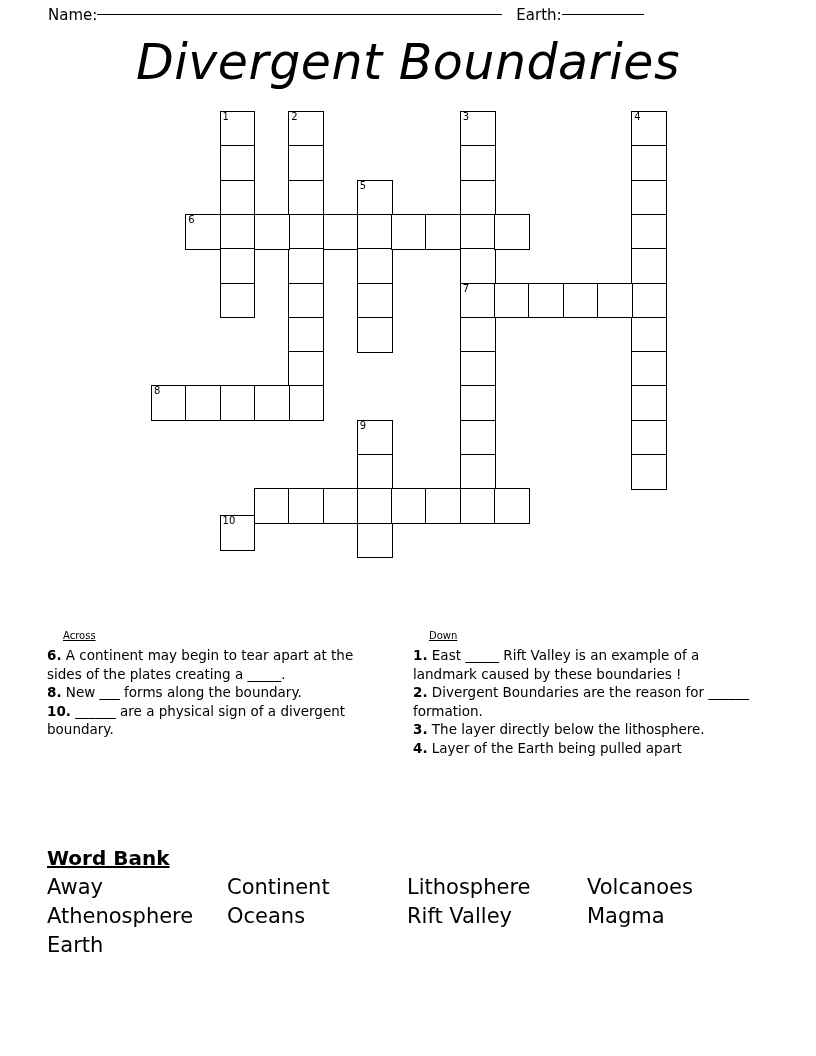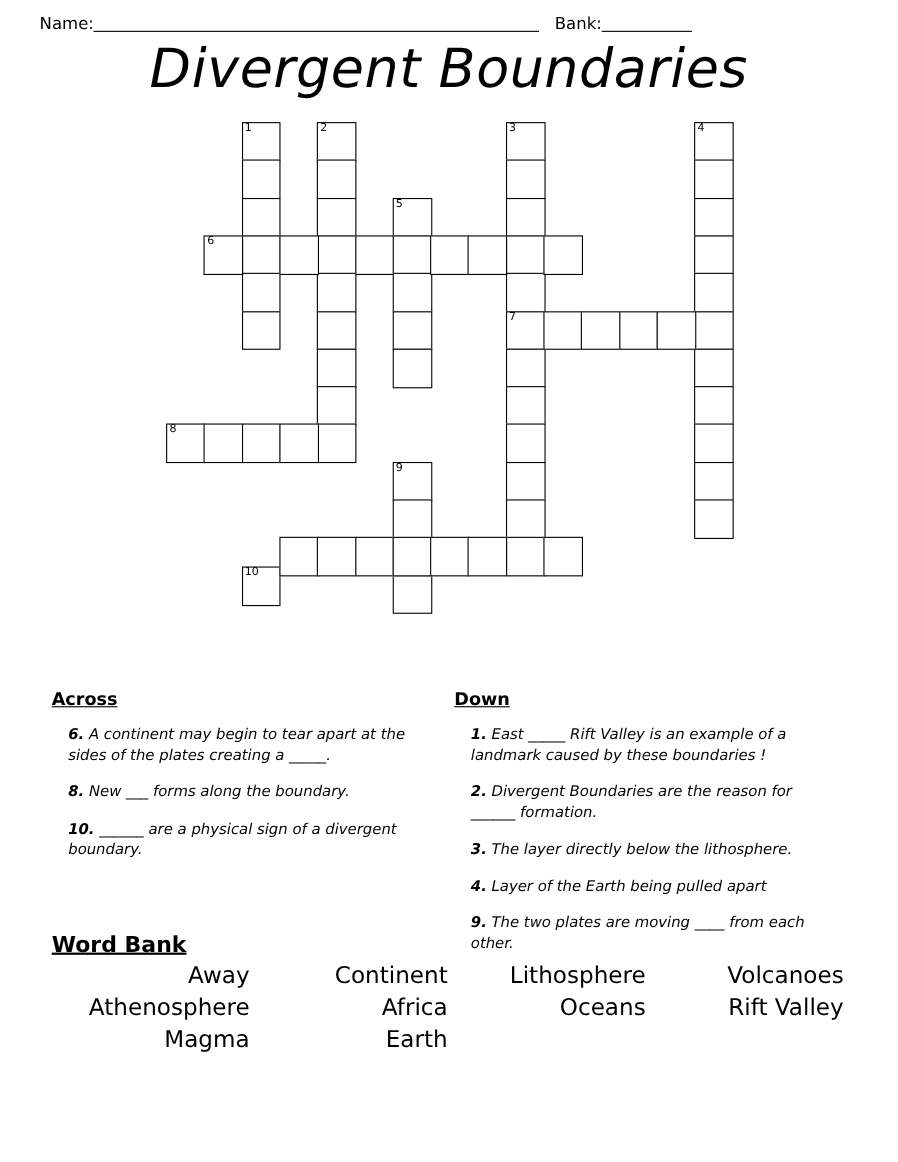--- a/index.html
+++ b/index.html
@@ -4,22 +4,22 @@
 <style>
   html,body{margin:0;padding:0;}
   body{
     width:816px;height:1056px;background:#fff;
     font-family:"DejaVu Sans","Liberation Sans",sans-serif;
     color:#000;position:relative;overflow:hidden;
   }
   
   .name-date{
     position:absolute;left:0;top:0;width:716px;height:30px;
-    display:flex;align-items:flex-end;
-    font-size:15px;letter-spacing:0px;
+    display:flex;align-items:center;
+    font-size:15px;letter-spacing:0px;padding-left:12px;
   }
   .nd-label{white-space:pre;}
   .nd-rule{
     display:inline-block;border-bottom:1px solid #000;
     position:relative;top:-1px;
   }
   .nd-name-rule{width:405px;}
   .nd-date-rule{width:82px;}
   .nd-gap{width:14px;display:inline-block;}
 
@@ -47,54 +47,53 @@
   }
 
   
   .clues{
     position:absolute;top:628px;left:0;width:816px;height:210px;
   }
   .clue-col{position:absolute;top:0;}
   .clue-col.across{left:47px;width:345px;}
   .clue-col.down{left:413px;width:350px;}
   .clue-head{
-    font-size:16px;font-weight:bold;text-decoration:underline;
-    margin:0 0 2px 0;line-height:16px;
+    font-size:10px;font-weight:normal;text-decoration:underline;
+    margin:0 0 2px 16px;line-height:16px;
   }
   .clue{
-    font-size:13.5px;line-height:18.5px;margin:15px;font-style:italic;
+    font-size:13.5px;line-height:18.5px;margin:0;
   }
   .clue .cnum{font-weight:bold;}
 
   
   .wordbank{
     position:absolute;left:47px;top:845px;width:740px;
   }
   .wb-head{
     font-size:20px;font-weight:bold;text-decoration:underline;
     line-height:26px;margin:0 0 2px 0;
   }
   .wb-grid{
     display:grid;grid-template-columns:180px 180px 180px 180px;
     row-gap:0px;
-    text-align:right;
   }
   .wb-word{
     font-size:21px;line-height:29px;white-space:nowrap;
   }
 </style>
 </head>
 <body>
 
 <div class="name-date">
   <span style="width:36px;display:inline-block;"></span>
   <span class="nd-label">Name:</span>
   <span class="nd-rule nd-name-rule"></span>
   <span class="nd-gap"></span>
-  <span class="nd-label">Bank:</span>
+  <span class="nd-label">Earth:</span>
   <span class="nd-rule nd-date-rule"></span>
 </div>
 
 <div class="puzzle-title">Divergent Boundaries</div>
 
 <div id="grid-wrap">
     <div class="cell" style="left: 219.6px; top: 111px; width: 35.9px; height: 35.9px;">
       <span class="num">1</span>
     </div>
     <div class="cell" style="left: 219.6px; top: 145.3px; width: 35.9px; height: 35.9px;"></div>
@@ -193,34 +192,32 @@
         <p class="clue"><span class="cnum">10.</span><span> ______ are a physical sign of a divergent boundary.</span></p>
       </div>
   </div>
   <div class="clue-col down">
     <div class="clue-head">Down</div>
     <div id="down-list">
         <p class="clue"><span class="cnum">1.</span><span> East _____ Rift Valley is an example of a landmark caused by these boundaries !</span></p>
         <p class="clue"><span class="cnum">2.</span><span> Divergent Boundaries are the reason for ______ formation.</span></p>
         <p class="clue"><span class="cnum">3.</span><span> The layer directly below the lithosphere.</span></p>
         <p class="clue"><span class="cnum">4.</span><span> Layer of the Earth being pulled apart</span></p>
-        <p class="clue"><span class="cnum">9.</span><span> The two plates are moving ____ from each other.</span></p>
       </div>
   </div>
 </div>
 
 <div class="wordbank">
   <div class="wb-head">Word Bank</div>
   <div class="wb-grid" id="wb-grid">
       <div class="wb-word">Away</div>
       <div class="wb-word">Continent</div>
       <div class="wb-word">Lithosphere</div>
       <div class="wb-word">Volcanoes</div>
       <div class="wb-word">Athenosphere</div>
-      <div class="wb-word">Africa</div>
       <div class="wb-word">Oceans</div>
       <div class="wb-word">Rift Valley</div>
       <div class="wb-word">Magma</div>
       <div class="wb-word">Earth</div>
       <div class="wb-word"></div>
       <div class="wb-word"></div>
     </div>
 </div>
 
 </body></html>

